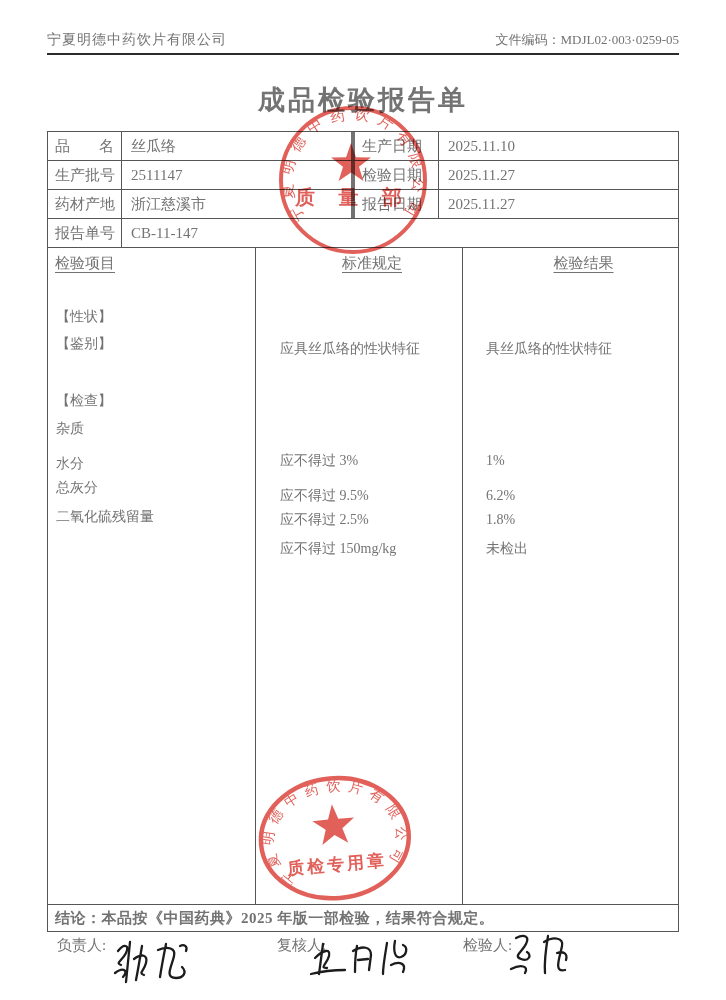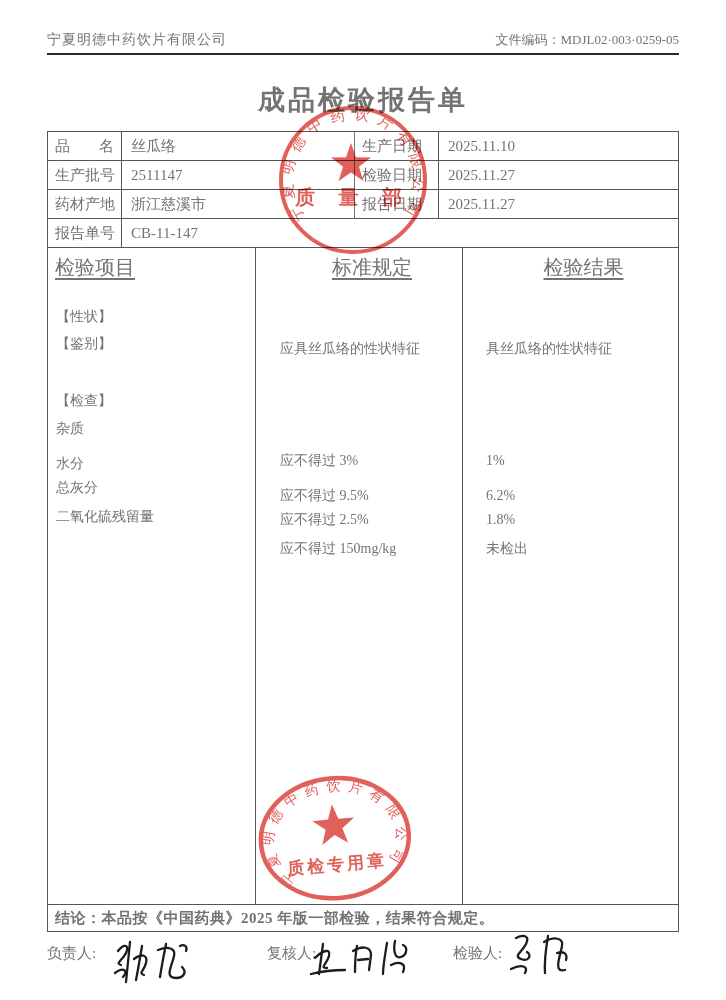--- a/index.html
+++ b/index.html
@@ -19,41 +19,41 @@
          font-family:"Liberation Sans","DejaVu Sans",sans-serif;
          font-size:27px;font-weight:700;letter-spacing:3px;}
   
   .info{position:absolute;left:47px;top:131px;width:632px;box-sizing:border-box;
         border:1px solid #565656;border-bottom:none;font-size:15px;}
   .irow{display:grid;grid-template-columns:74px 233px 84px 1fr;height:29px;
         border-bottom:1px solid #565656;box-sizing:border-box;}
   .irow.last{grid-template-columns:74px 1fr;}
   .ic{display:flex;align-items:center;padding:0 7px;box-sizing:border-box;overflow:hidden;white-space:nowrap;}
   .ic.lbl{border-right:1px solid #565656;}
-  .ic.val{border-right:1px solid #737373;padding-left:9px;}
+  .ic.val{border-right:4px solid #737373;padding-left:9px;}
   .ic.val2{padding-left:9px;}
   .ic.j{justify-content:space-between;}
   
   .main{position:absolute;left:47px;top:247px;width:632px;height:658px;box-sizing:border-box;
         border:1px solid #565656;border-top:none;font-size:14px;}
   .vline{position:absolute;top:0;bottom:0;width:1px;background:#565656;}
-  .thead{position:absolute;top:7px;left:0;right:0;display:grid;grid-template-columns:207px 206px 217px;font-size:20px;}
+  .thead{position:absolute;top:7px;left:0;right:0;display:grid;grid-template-columns:207px 206px 217px;font-size:15px;}
   .thead span{text-decoration:underline;text-underline-offset:4px;}
   .thead .c1{padding-left:7px;}
   .thead .c2,.thead .c3{text-align:center;margin-left:28px;}
   .trow{position:absolute;left:0;right:0;display:grid;grid-template-columns:207px 206px 217px;line-height:20px;}
   .trow .cell{padding-left:8px;box-sizing:border-box;white-space:nowrap;overflow:hidden;}
   .trow .cell.mid,.trow .cell.res{padding-left:25px;margin-top:32px;}
   
   .concl{position:absolute;left:47px;top:905px;width:632px;height:27px;box-sizing:border-box;
          border:1px solid #565656;border-top:none;display:flex;align-items:center;
          padding:0 7px;font-size:15px;font-weight:700;letter-spacing:.5px;}
   
   .sigs{position:absolute;left:47px;top:936px;width:632px;height:60px;font-size:15px;}
-  .sigs .slbl{position:absolute;top:8px;}
+  .sigs .slbl{position:absolute;top:0;margin-left:10px;}
   .sig-svg{position:absolute;}
   .ink{stroke:#1c1c1c;stroke-width:2.3;fill:none;stroke-linecap:round;stroke-linejoin:round;}
   
   .stamp{position:absolute;mix-blend-mode:multiply;opacity:.88;}
   .stamp text{font-family:"Liberation Sans","DejaVu Sans",sans-serif;}
 </style>
 </head>
 <body>
 
 <div class="page">

